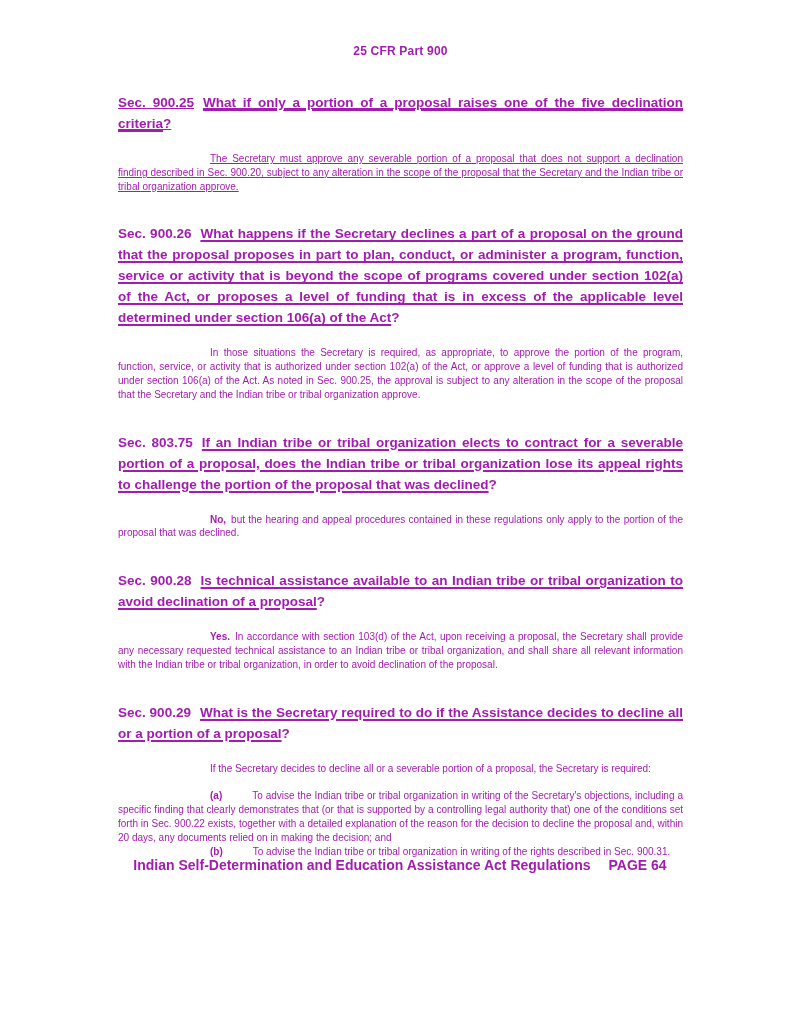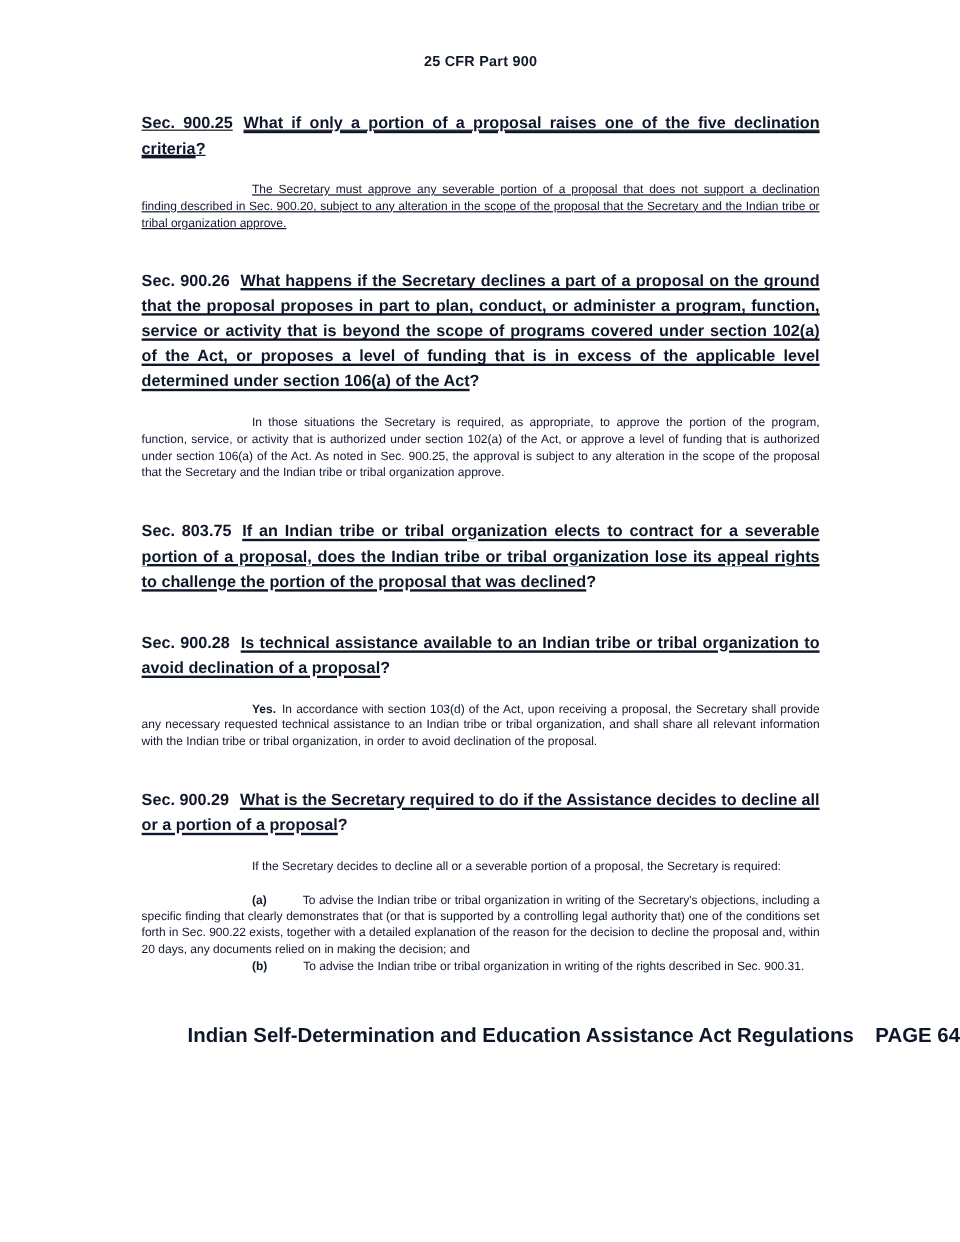--- a/index.html
+++ b/index.html
@@ -9,21 +9,21 @@
   }
   .page {
     position: relative;
     width: 800px;
     height: 887px;
     margin: 0 auto;
     background: #ffffff;
     box-sizing: border-box;
     padding: 44px 117px 0 118px;
     font-family: "Liberation Sans", sans-serif;
-    color: #0f172a;
+    color: #a21caf;
     overflow: hidden;
   }
   .doc-header {
     text-align: center;
     font-size: 12px;
     font-weight: bold;
     letter-spacing: 0.2px;
   }
   .sec {
     margin-top: 30px;
@@ -67,22 +67,22 @@
   }
   .lead-wide {
     font-weight: bold;
     margin-right: 30px;
   }
   .doc-footer {
     position: absolute;
     left: 0;
     right: 0;
     bottom: 14px;
-    text-align: right;
-    font-size: 17px;
+    text-align: center;
+    font-size: 14px;
     font-weight: bold;
   }
   .doc-footer .footer-page {
     margin-left: 18px;
   }
 </style>
 </head>
 <body>
 
 <div class="page">
@@ -94,20 +94,21 @@
     <p class="body-para"><span>The Secretary must approve any severable portion of a proposal that does not support a declination finding described in Sec. 900.20, subject to any alteration in the scope of the proposal that the Secretary and the Indian tribe or tribal organization approve.</span></p>
   </section>
 
   <section class="sec">
     <h2 class="sec-heading"><span class="sec-label">Sec. 900.26</span><span class="sec-q">What happens if the Secretary declines a part of a proposal on the ground that the proposal proposes in part to plan, conduct, or administer a program, function, service or activity that is beyond the scope of programs covered under section 102(a) of the Act, or proposes a level of funding that is in excess of the applicable level determined under section 106(a) of the Act</span><span class="sec-suffix">?</span></h2>
     <p class="body-para"><span>In those situations the Secretary is required, as appropriate, to approve the portion of the program, function, service, or activity that is authorized under section 102(a) of the Act, or approve a level of funding that is authorized under section 106(a) of the Act. As noted in Sec. 900.25, the approval is subject to any alteration in the scope of the proposal that the Secretary and the Indian tribe or tribal organization approve.</span></p>
   </section>
 
   <section class="sec">
     <h2 class="sec-heading"><span class="sec-label">Sec. 803.75</span><span class="sec-q">If an Indian tribe or tribal organization elects to contract for a severable portion of a proposal, does the Indian tribe or tribal organization lose its appeal rights to challenge the portion of the proposal that was declined</span><span class="sec-suffix">?</span></h2>
+    <p class="body-para"><span class="lead">No,</span><span>but the hearing and appeal procedures contained in these regulations only apply to the portion of the proposal that was declined.</span></p>
   </section>
 
   <section class="sec">
     <h2 class="sec-heading"><span class="sec-label">Sec. 900.28</span><span class="sec-q">Is technical assistance available to an Indian tribe or tribal organization to avoid declination of a proposal</span><span class="sec-suffix">?</span></h2>
     <p class="body-para"><span class="lead">Yes.</span><span>In accordance with section 103(d) of the Act, upon receiving a proposal, the Secretary shall provide any necessary requested technical assistance to an Indian tribe or tribal organization, and shall share all relevant information with the Indian tribe or tribal organization, in order to avoid declination of the proposal.</span></p>
   </section>
 
   <section class="sec">
     <h2 class="sec-heading"><span class="sec-label">Sec. 900.29</span><span class="sec-q">What is the Secretary required to do if the Assistance decides to decline all or a portion of a proposal</span><span class="sec-suffix">?</span></h2>
     <p class="body-para"><span>If the Secretary decides to decline all or a severable portion of a proposal, the Secretary is required:</span></p>

